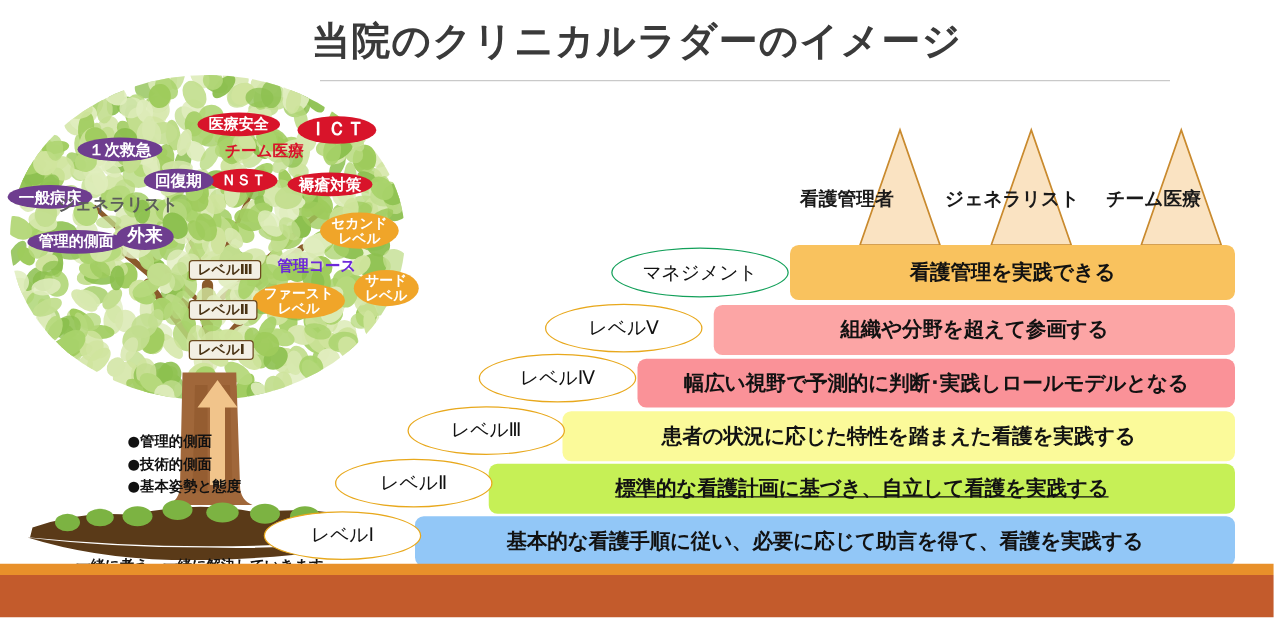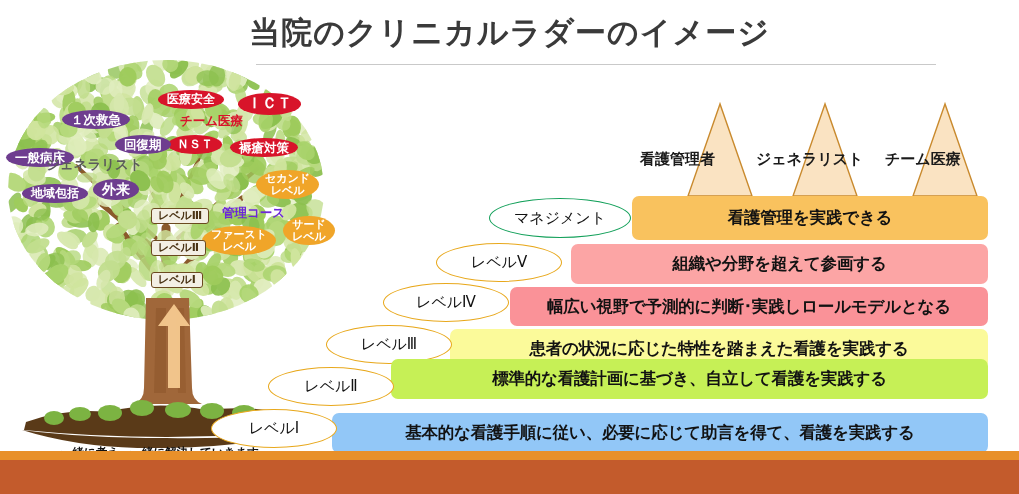--- a/index.html
+++ b/index.html
@@ -686,20 +686,25 @@
         <ellipse cx="104" cy="355" rx="12" ry="8"></ellipse>
           <ellipse cx="136" cy="350" rx="12" ry="8"></ellipse>
         <ellipse cx="172" cy="352" rx="13" ry="8"></ellipse>
           <ellipse cx="206" cy="353" rx="12" ry="8"></ellipse>
         <ellipse cx="238" cy="355" rx="12" ry="8"></ellipse>
           <ellipse cx="268" cy="360" rx="11" ry="7"></ellipse>
       </g>
       <path d="M16 372 Q80 392 160 390 Q250 388 306 372 Q230 382 160 380 Q80 380 16 372 Z" fill="#5a3a18"></path>
     </svg>
 
+    <div class="trunk-list">
+      <div>●管理的側面</div>
+      <div>●技術的側面</div>
+      <div>●基本姿勢と態度</div>
+    </div>
     <div class="ground-text">一緒に考え、一緒に解決していきます</div>
 
     <div id="tree-labels">
         <div class="tree-label pill red" style="left: 152px; top: 32px; font-size: 12px;">
           <div>医療安全</div>
         </div>
         <div class="tree-label pill red" style="left: 232px; top: 35px; font-size: 15px;">
           <div>ＩＣＴ</div>
         </div>
         <div class="tree-label plaintext" style="left: 174px; top: 56px; font-size: 12.5px; color: rgb(216, 20, 42);">
@@ -717,21 +722,21 @@
         <div class="tree-label pill purple" style="left: 109px; top: 77px; font-size: 12.5px;">
           <div>回復期</div>
         </div>
         <div class="tree-label pill purple" style="left: 0px; top: 90px; font-size: 12.5px; text-align: center;">
           <div>一般病床</div>
         </div>
         <div class="tree-label plaintext" style="left: 40px; top: 99px; font-size: 13.5px; color: rgb(91, 91, 91);">
           <div>ジェネラリスト</div>
         </div>
         <div class="tree-label pill purple" style="left: 16px; top: 126px; font-size: 12px;">
-          <div>地域包括</div>
+          <div>管理的側面</div>
         </div>
         <div class="tree-label pill purple" style="left: 87px; top: 121px; font-size: 14px;">
           <div>外来</div>
         </div>
         <div class="tree-label pill orange" style="left: 250px; top: 112px; font-size: 11px;">
           <div>セカンド</div>
           <div>レベル</div>
         </div>
         <div class="tree-label plaintext" style="left: 216px; top: 148px; font-size: 12.5px; color: #6d28d9;">
           <div>管理コース</div>
@@ -773,21 +778,21 @@
 
   <div id="ladder">
       <div class="bar" style="left: 632px; top: 196px; width: 356px; height: 44px; background: rgb(249, 194, 94);">看護管理を実践できる</div>
       <div class="ellipse green" style="left: 489px; top: 198px; width: 140px; height: 38px;">マネジメント</div>
       <div class="bar" style="left: 571px; top: 244px; width: 417px; height: 40px; background: #fca5a5;">組織や分野を超えて参画する</div>
       <div class="ellipse" style="left: 436px; top: 243px; width: 124px; height: 37px;">レベルⅤ</div>
       <div class="bar" style="left: 510px; top: 287px; width: 478px; height: 39px; background: rgb(250, 146, 152);">幅広い視野で予測的に判断･実践しロールモデルとなる</div>
       <div class="ellipse" style="left: 383px; top: 283px; width: 124px; height: 37px;">レベルⅣ</div>
       <div class="bar" style="left: 450px; top: 329px; width: 538px; height: 40px; background: rgb(251, 250, 154);">患者の状況に応じた特性を踏まえた看護を実践する</div>
       <div class="ellipse" style="left: 326px; top: 325px; width: 124px; height: 37px;">レベルⅢ</div>
-      <div class="bar" style="left: 391px; top: 359px; width: 597px; height: 40px; background: rgb(198, 240, 86);">標準的な看護計画に基づき、自立して看護を実践する</div>
+      <div class="bar" style="left: 391px; top: 371px; width: 597px; height: 40px; background: rgb(198, 240, 86); text-decoration: underline;">標準的な看護計画に基づき、自立して看護を実践する</div>
       <div class="ellipse" style="left: 268px; top: 367px; width: 124px; height: 37px;">レベルⅡ</div>
       <div class="bar" style="left: 332px; top: 413px; width: 656px; height: 40px; background: rgb(146, 199, 247);">基本的な看護手順に従い、必要に応じて助言を得て、看護を実践する</div>
       <div class="ellipse" style="left: 211px; top: 409px; width: 124px; height: 37px;">レベルⅠ</div>
     </div>
 
   <div class="band-orange"></div>
   <div class="band-brown"></div>
 </div>
 
 </body></html>

